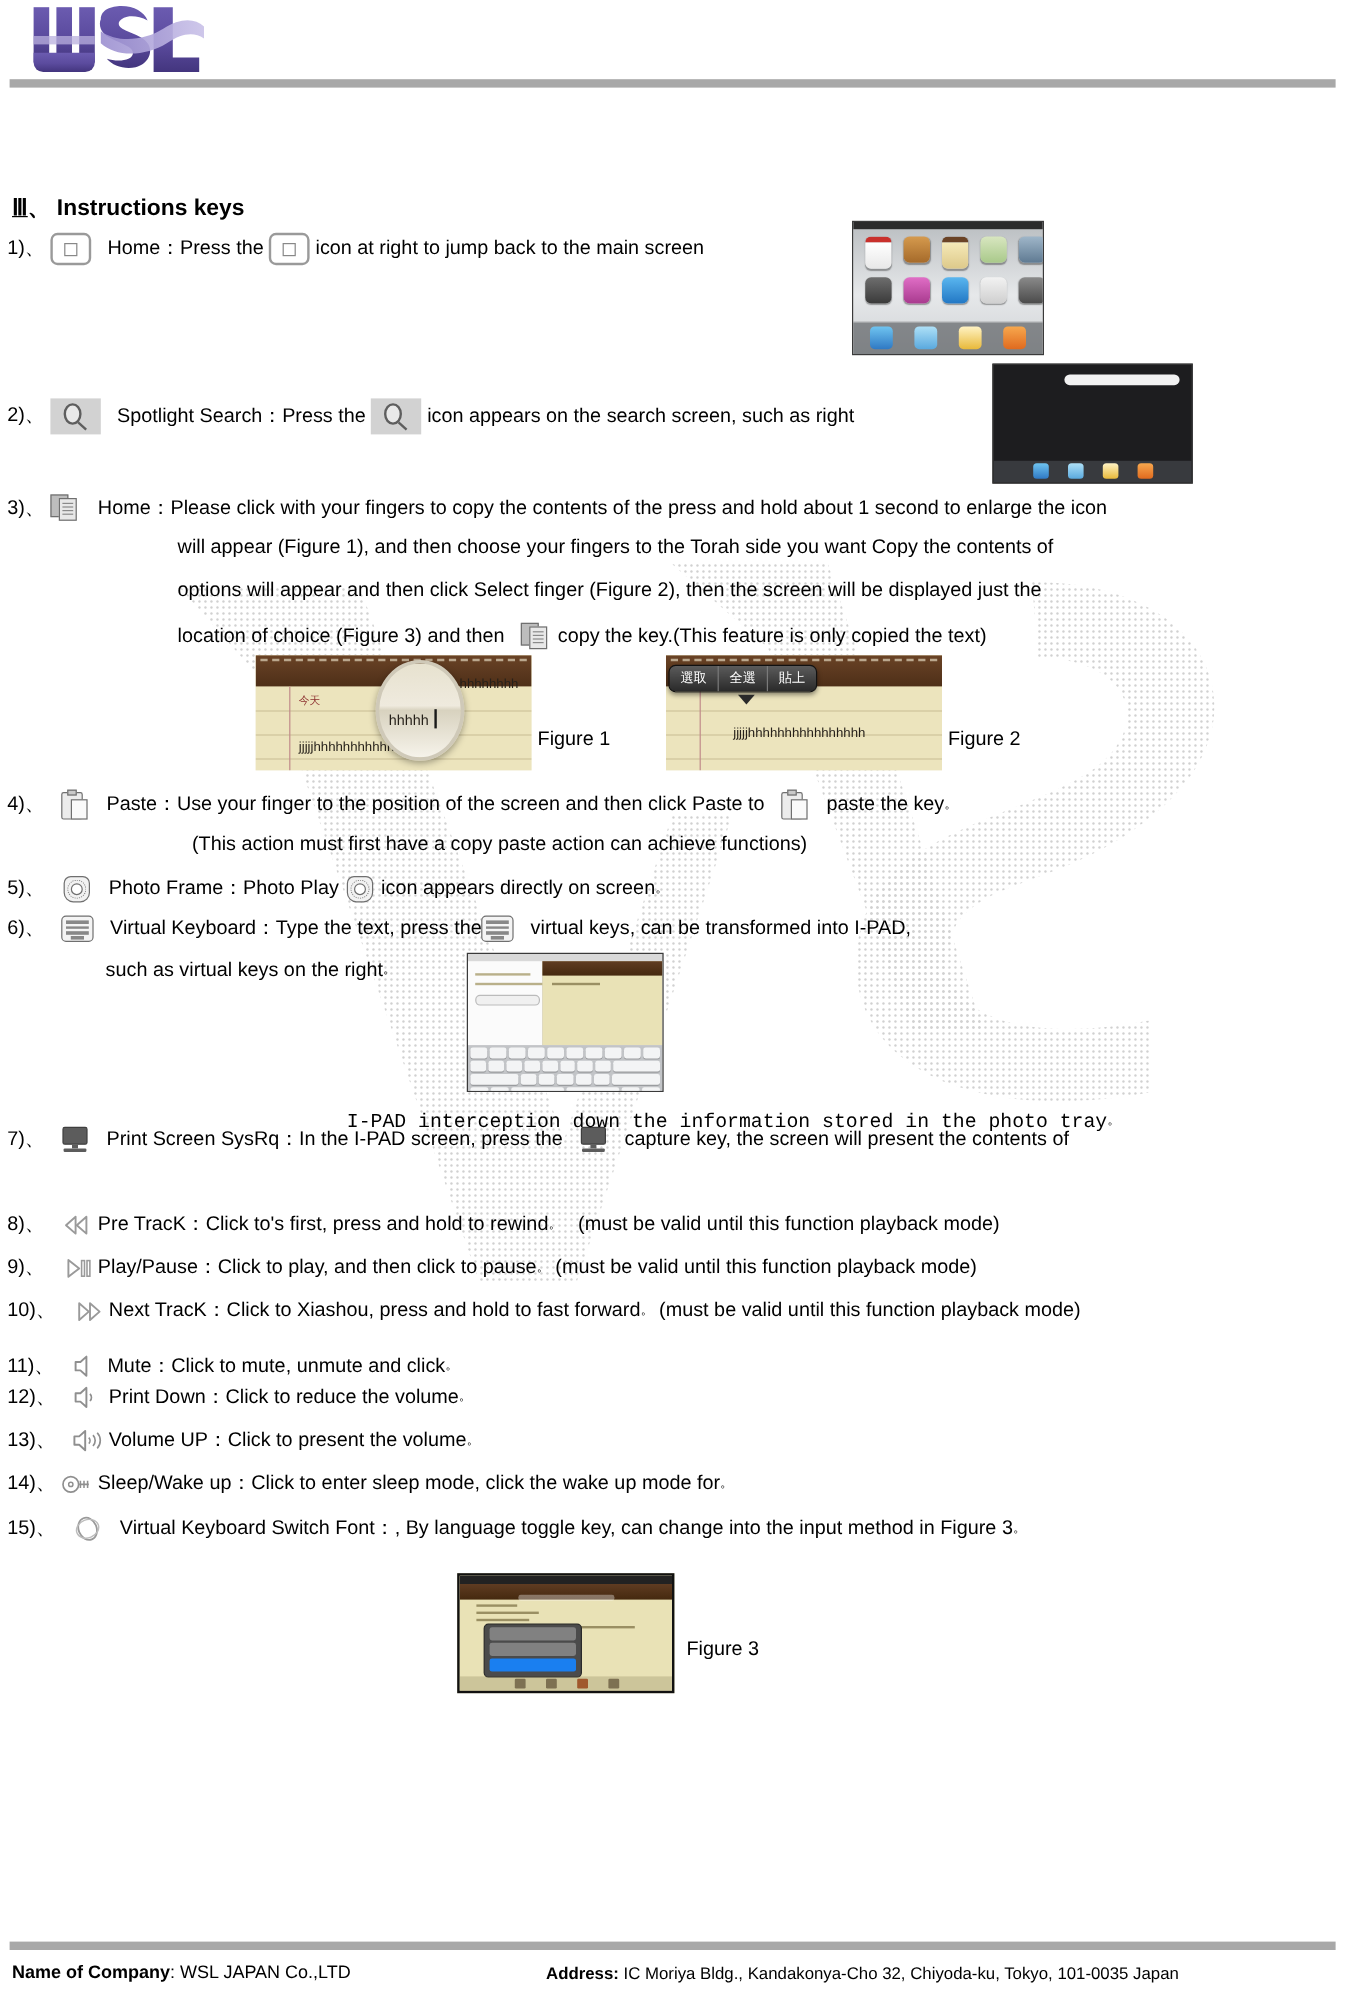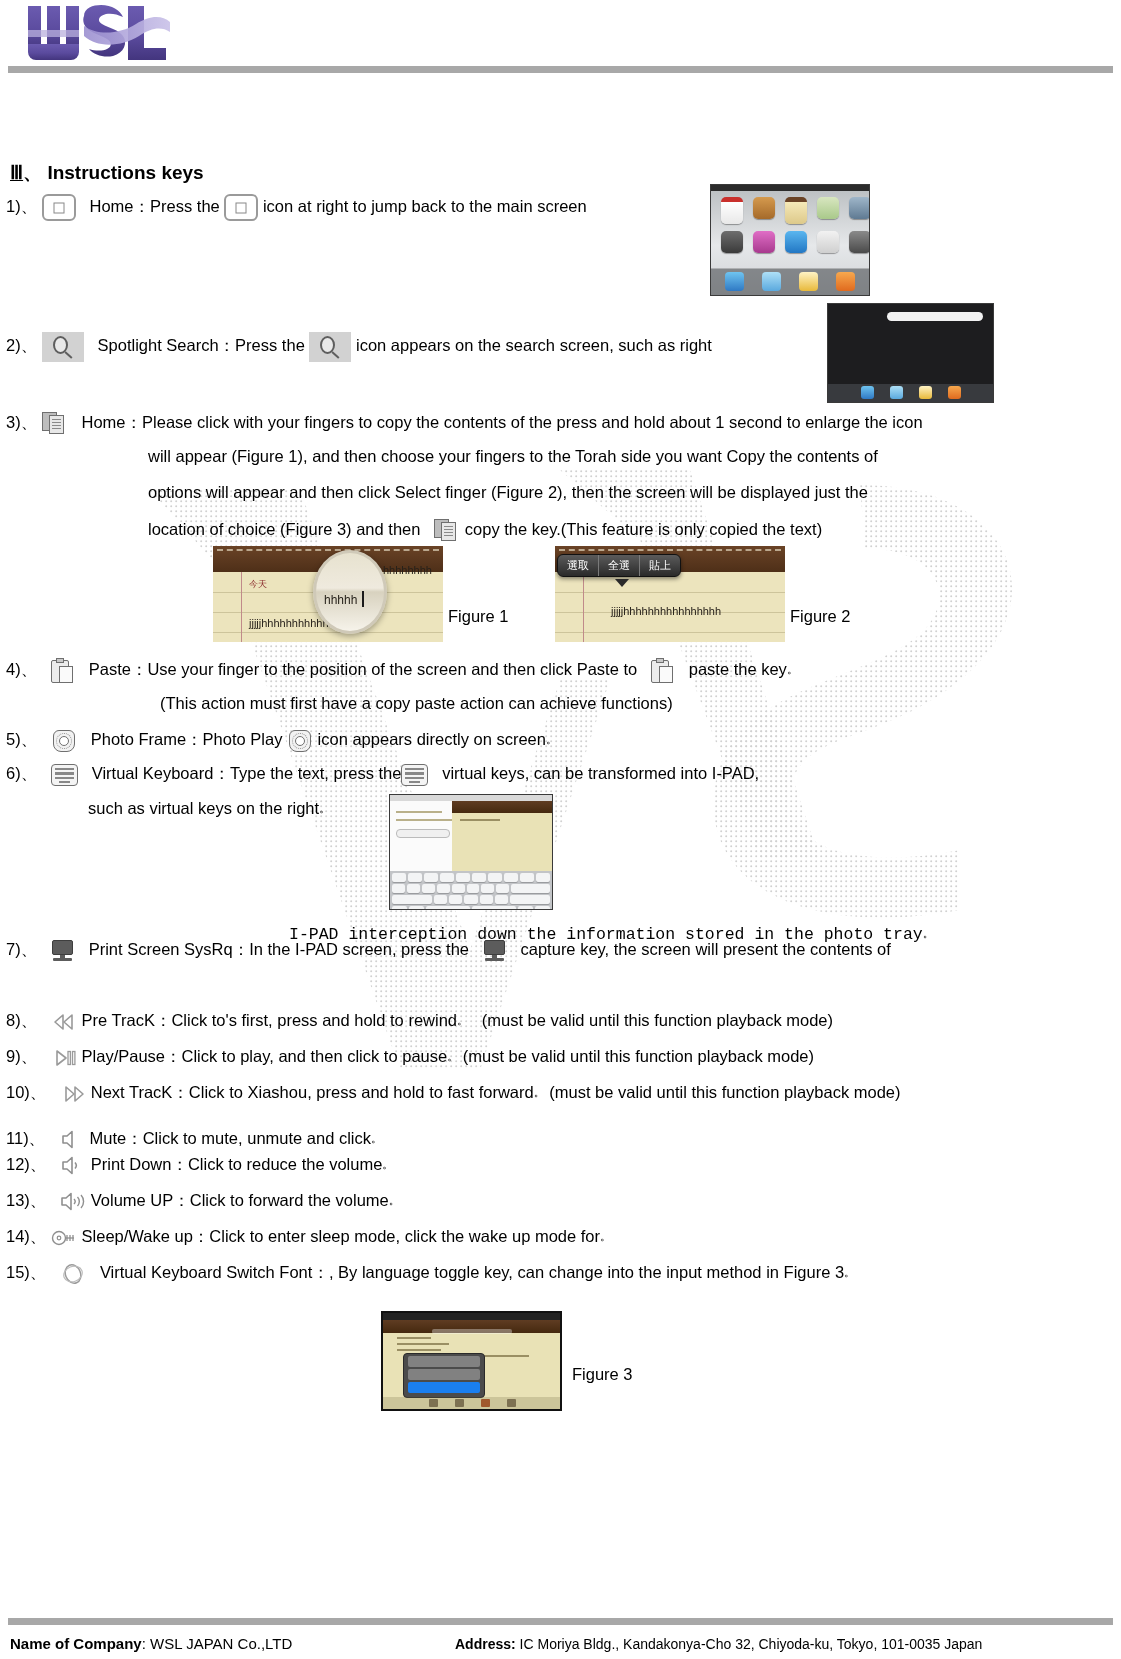--- a/index.html
+++ b/index.html
@@ -829,21 +829,21 @@
       <span class="idx">13)、</span>
       &nbsp;
       <span class="ico ico-spk">
         <svg viewBox="0 0 26 21" width="26" height="21">
           <path d="M2 7 L6 7 L11 2.5 L11 18.5 L6 14 L2 14 Z" fill="none" stroke="#8f8f8f" stroke-width="1.6" stroke-linejoin="round"></path>
           <path d="M14 8 A3.6 3.6 0 0 1 14 13" fill="none" stroke="#8f8f8f" stroke-width="1.4"></path>
           <path d="M17.5 6 A6.5 6.5 0 0 1 17.5 15" fill="none" stroke="#8f8f8f" stroke-width="1.4"></path>
           <path d="M21 4 A9.5 9.5 0 0 1 21 17" fill="none" stroke="#8f8f8f" stroke-width="1.4"></path>
         </svg>
       </span>
-      <span>Volume UP</span><span>：</span><span>Click to forward the volume</span><span class="small-circ">。</span>
+      <span>Volume UP</span><span>：</span><span>Click to present the volume</span><span class="small-circ">。</span>
     </div>
 
     <div class="item" style="left:6px; top:1154px;">
       <span class="idx">14)、</span>
       <span class="ico ico-sleep">
         <svg viewBox="0 0 26 18" width="26" height="18">
           <circle cx="8" cy="9" r="6.5" fill="none" stroke="#8f8f8f" stroke-width="1.4"></circle>
           <circle cx="8" cy="9" r="1.8" fill="none" stroke="#8f8f8f" stroke-width="1.2"></circle>
           <path d="M16 6 L16 12 M19 6 L19 12 M22 6 L22 12" stroke="#8f8f8f" stroke-width="1.3"></path>
           <path d="M15 9 L23 9" stroke="#8f8f8f" stroke-width="1.3"></path>

